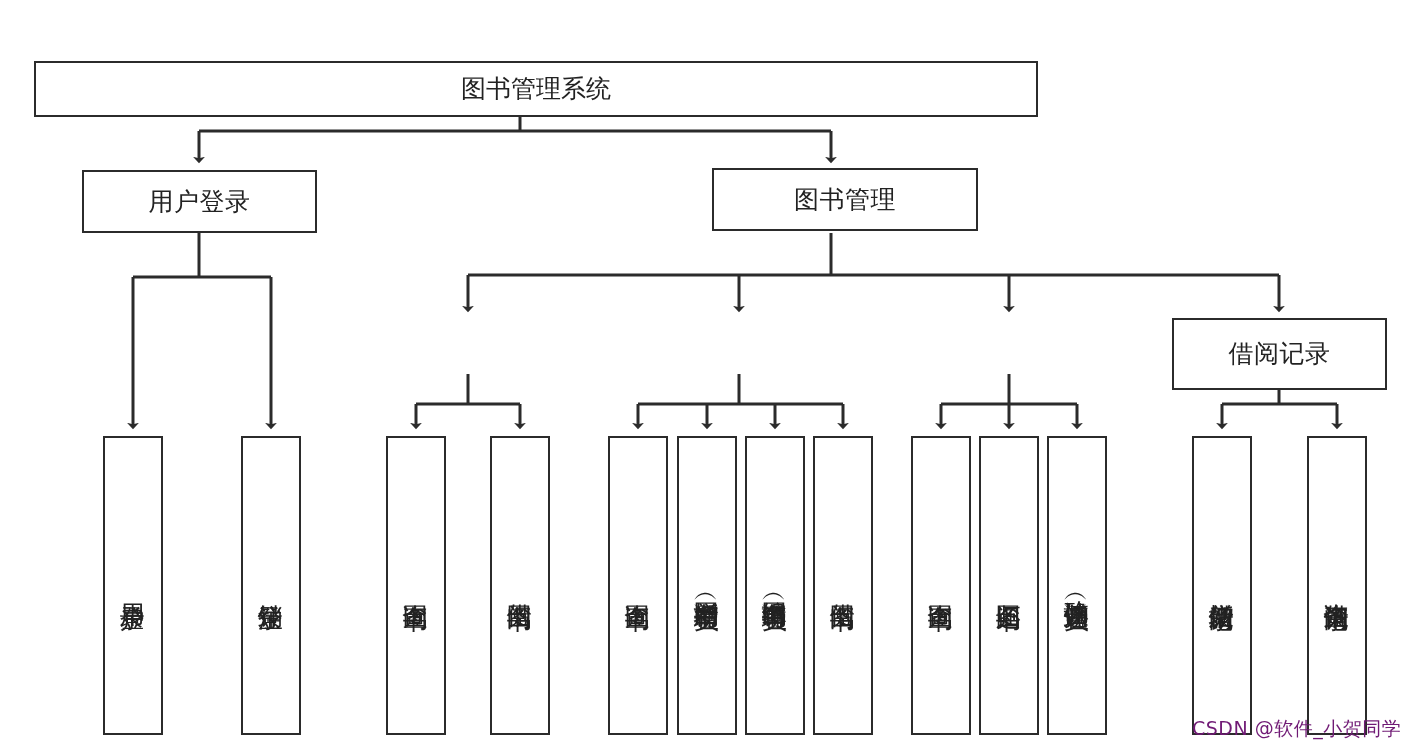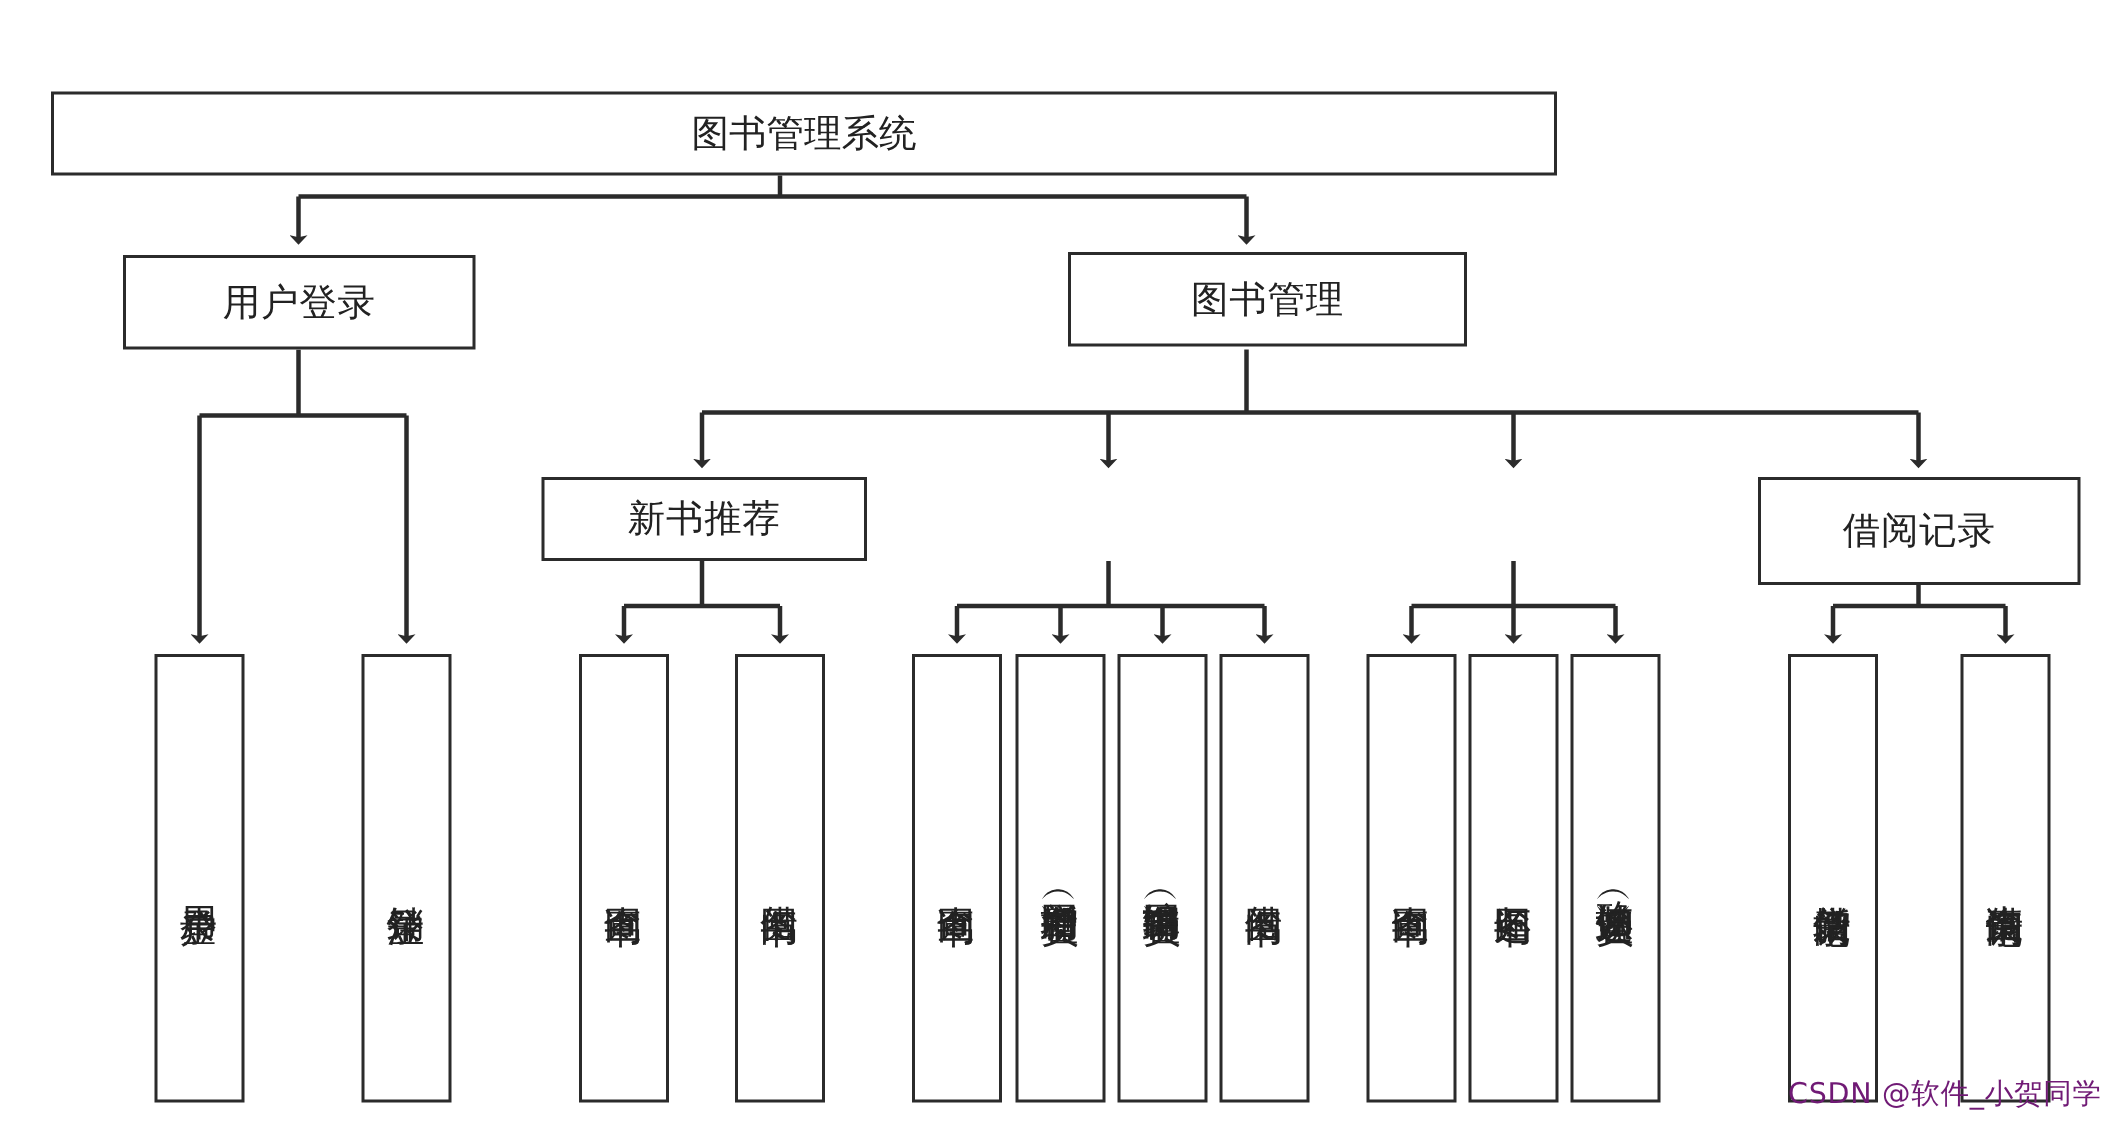--- a/index.html
+++ b/index.html
@@ -130,23 +130,20 @@
     <span>图书管理系统</span>
   </div>
 
   <div class="node h" style="left:82px; top:170px; width:235px; height:63px;">
     <span>用户登录</span>
   </div>
   <div class="node h" style="left:712px; top:168px; width:266px; height:63px;">
     <span>图书管理</span>
   </div>
 
-  <div class="node h" style="left:361px; top:318px; width:217px; height:56px;">
-    <span>新书推荐</span>
-  </div>
   <div class="node h" style="left:1172px; top:318px; width:215px; height:72px;">
     <span>借阅记录</span>
   </div>
 
   <div class="node v" style="left:103px; top:436px; width:60px; height:299px;">
     <span class="vtext">用户登录</span>
   </div>
   <div class="node v" style="left:241px; top:436px; width:60px; height:299px;">
     <span class="vtext">注销登录</span>
   </div>

